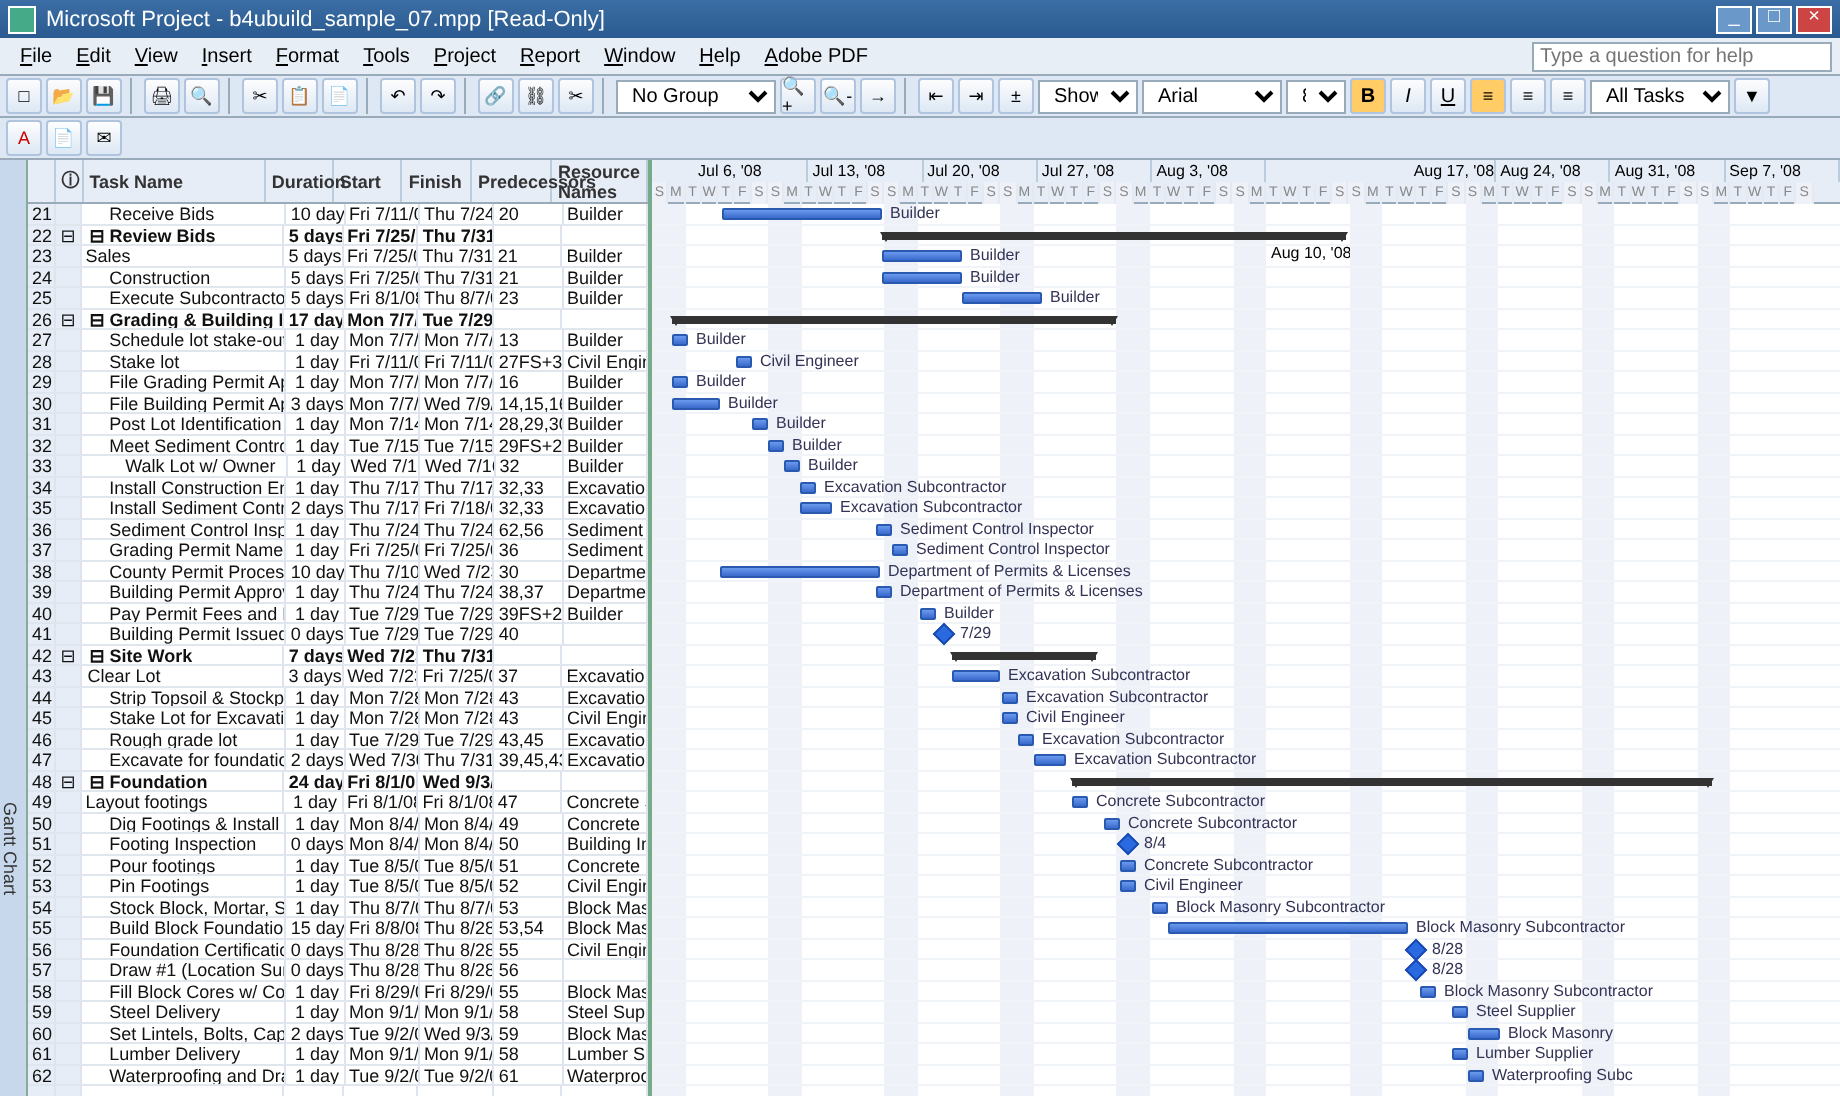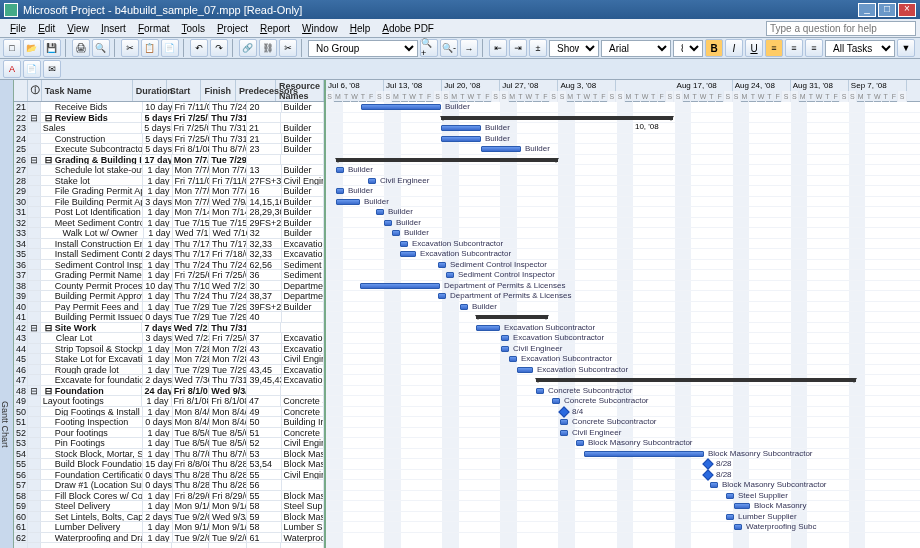--- a/index.html
+++ b/index.html
@@ -80,21 +80,21 @@
   <span class="tbtn">📋</span>
   <span class="tbtn">📄</span>
   <span class="tsep"></span>
   <span class="tbtn">↶</span>
   <span class="tbtn">↷</span>
   <span class="tsep"></span>
   <span class="tbtn">🔗</span>
   <span class="tbtn">⛓</span>
   <span class="tbtn">✂</span>
   <span class="tsep"></span>
-  <select class="tsel" style="width:110px"><option>No Group</option></select>
+  <select class="tsel" style="width:80px"><option>No Group</option></select>
   <span class="tbtn">🔍+</span>
   <span class="tbtn">🔍-</span>
   <span class="tbtn">→</span>
   <span class="tsep"></span>
   <span class="tbtn">⇤</span>
   <span class="tbtn">⇥</span>
   <span class="tbtn">±</span>
   <select class="tsel" style="width:50px"><option>Show</option></select>
   <select class="tsel" style="width:70px"><option>Arial</option></select>
   <select class="tsel" style="width:30px"><option>8</option></select>
@@ -350,21 +350,21 @@
           <div class="cell c-name sum" style="padding-left:4px">⊟ Site Work</div>
           <div class="cell c-dur sum">7 days</div>
           <div class="cell c-st sum">Wed 7/23/08</div>
           <div class="cell c-fin sum">Thu 7/31/08</div>
           <div class="cell c-pred"></div>
           <div class="cell c-res"></div>
         </div>
         <div class="row">
           <div class="cell c-id">43</div>
           <div class="cell c-ind"></div>
-          <div class="cell c-name " style="padding-left:15px">Clear Lot</div>
+          <div class="cell c-name " style="padding-left:3px">Clear Lot</div>
           <div class="cell c-dur ">3 days</div>
           <div class="cell c-st ">Wed 7/23/08</div>
           <div class="cell c-fin ">Fri 7/25/08</div>
           <div class="cell c-pred">37</div>
           <div class="cell c-res">Excavation Subcontractor</div>
         </div>
         <div class="row">
           <div class="cell c-id">44</div>
           <div class="cell c-ind"></div>
           <div class="cell c-name " style="padding-left:14px">Strip Topsoil &amp; Stockpile</div>
@@ -563,27 +563,27 @@
           <div class="cell c-fin"></div>
           <div class="cell c-pred"></div>
           <div class="cell c-res"></div>
         </div>
       </div>
 
   </div>
   <div class="gantt">
     <div class="tl-hdr">
       <div class="tl-hdr-top" id="wk-hdr">
-          <div class="wk" style="width: 58.1px;">Jul 6, '08</div>
+          <div class="wk" style="width: 58.1px; margin-left: 21px;">Jul 6, '08</div>
           <div class="wk" style="width: 58.1px;">Jul 13, '08</div>
           <div class="wk" style="width: 58.1px;">Jul 20, '08</div>
           <div class="wk" style="width: 58.1px;">Jul 27, '08</div>
           <div class="wk" style="width: 58.1px;">Aug 3, '08</div>
           <div class="wk" style="width: 58.1px; margin-top: 41px;">Aug 10, '08</div>
-          <div class="wk" style="width: 58.1px;">Aug 17, '08</div>
+          <div class="wk" style="width: 58.1px; text-align: right;">Aug 17, '08</div>
           <div class="wk" style="width: 58.1px;">Aug 24, '08</div>
           <div class="wk" style="width: 58.1px;">Aug 31, '08</div>
           <div class="wk" style="width: 58.1px;">Sep 7, '08</div>
         </div>
       <div class="tl-hdr-bot" id="day-hdr">
           <div class="dc we">S</div>
           <div class="dc">M</div>
           <div class="dc">T</div>
           <div class="dc">W</div>
           <div class="dc">T</div>
@@ -737,20 +737,24 @@
         </div>
         <div class="grow">
           <div class="bar" style="left: 112px; width: 8px;"></div>
           <div class="lbl" style="left: 124px;">Department of Permits &amp; Licenses</div>
         </div>
         <div class="grow">
           <div class="bar" style="left: 134px; width: 8px;"></div>
           <div class="lbl" style="left: 146px;">Builder</div>
         </div>
         <div class="grow">
+          <div class="ms" style="left: 142px;"></div>
+          <div class="lbl" style="left: 154px;">7/29</div>
+        </div>
+        <div class="grow">
           <div class="sumbar" style="left: 150px; width: 72px;"></div>
         </div>
         <div class="grow">
           <div class="bar" style="left: 150px; width: 24px;"></div>
           <div class="lbl" style="left: 178px;">Excavation Subcontractor</div>
         </div>
         <div class="grow">
           <div class="bar" style="left: 175px; width: 8px;"></div>
           <div class="lbl" style="left: 187px;">Excavation Subcontractor</div>
         </div>

